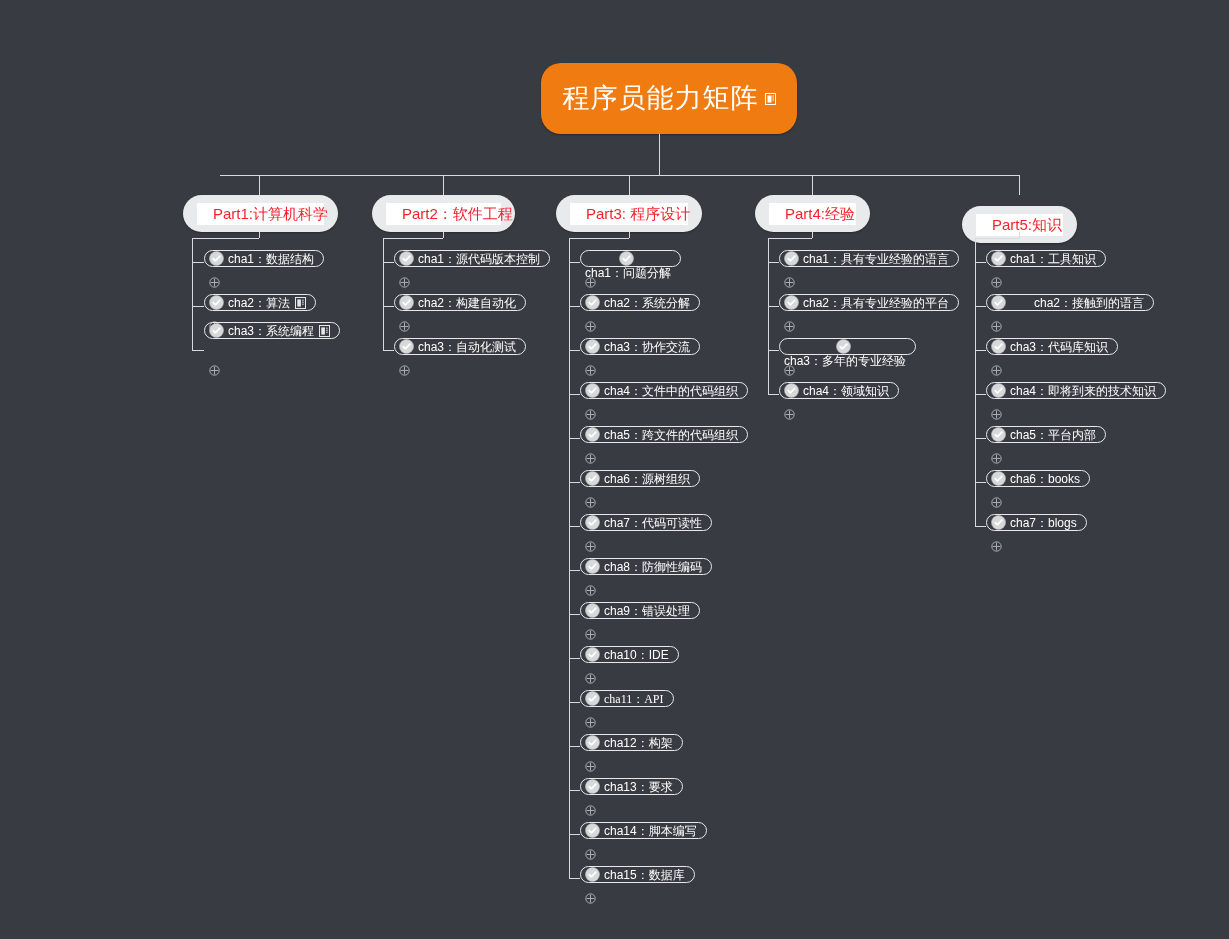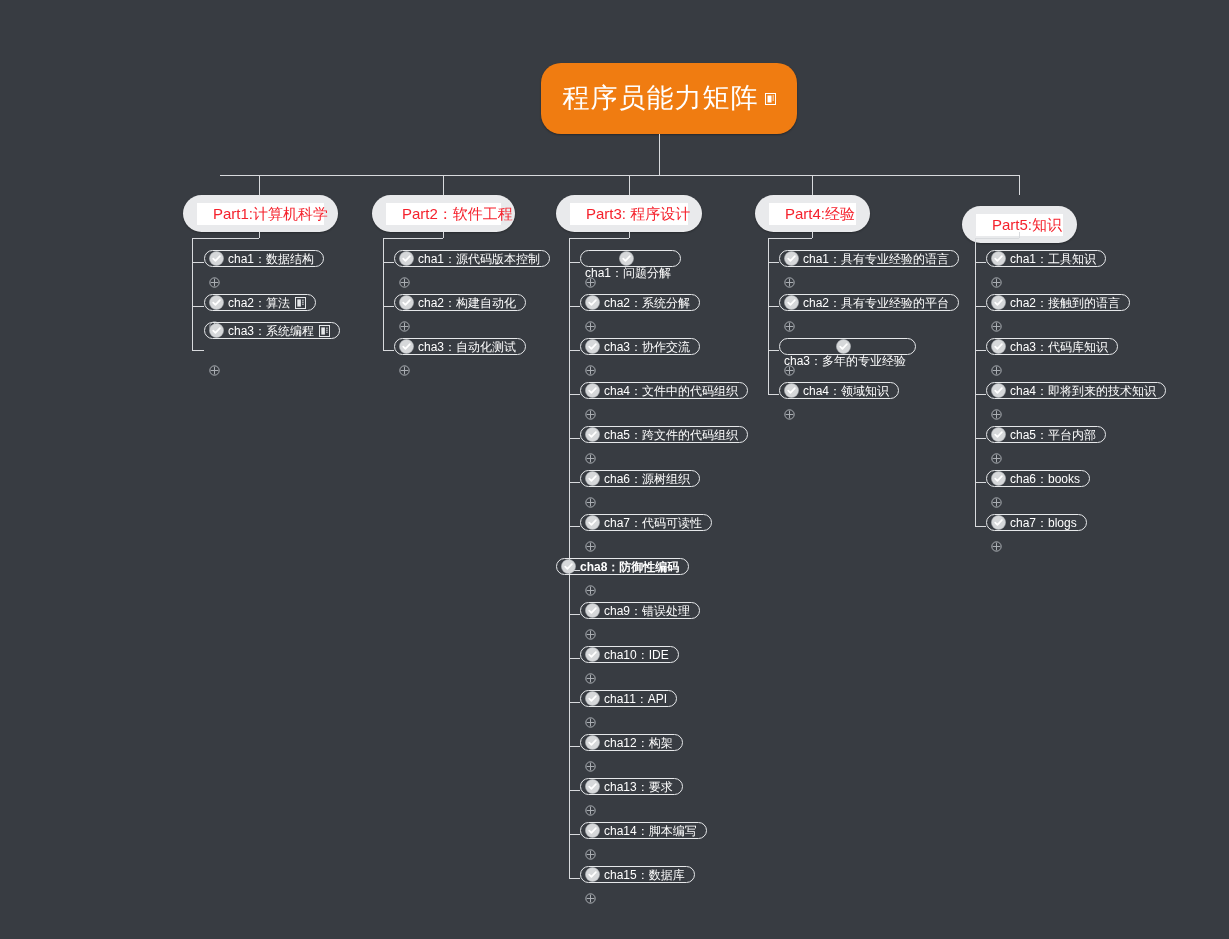--- a/index.html
+++ b/index.html
@@ -375,21 +375,21 @@
         <span class="child-label">cha7：代码可读性</span>
       </div>
       <div class="expander" style="left: 585px; top: 541px;">
         <svg width="11" height="11" viewBox="0 0 11 11" xmlns="http://www.w3.org/2000/svg">
           <circle cx="5.5" cy="5.5" r="4.7" fill="none" stroke="#a9adb2" stroke-width="1"></circle>
           <line x1="5.5" y1="1.6" x2="5.5" y2="9.4" stroke="#a9adb2" stroke-width="1"></line>
           <line x1="1.6" y1="5.5" x2="9.4" y2="5.5" stroke="#a9adb2" stroke-width="1"></line>
         </svg>
       </div>
       <div class="line h" style="left: 569px; top: 569.5px; width: 11px;"></div>
-      <div class="child-node" style="left: 556px; top: 558px; font-weight: bold;">
+      <div class="child-node" style="left: 580px; top: 558px;">
         <span class="check-icon"><svg width="15" height="15" viewBox="0 0 15 15" xmlns="http://www.w3.org/2000/svg">
             <circle cx="7.5" cy="7.5" r="7" fill="#d6d8da" stroke="#b9bcbf" stroke-width="0.6"></circle>
             <path d="M4.2 7.6 L6.4 9.9 L10.9 5.1" fill="none" stroke="#ffffff" stroke-width="1.7" stroke-linecap="round" stroke-linejoin="round"></path>
           </svg></span>
         <span class="child-label">cha8：防御性编码</span>
       </div>
       <div class="expander" style="left: 585px; top: 585px;">
         <svg width="11" height="11" viewBox="0 0 11 11" xmlns="http://www.w3.org/2000/svg">
           <circle cx="5.5" cy="5.5" r="4.7" fill="none" stroke="#a9adb2" stroke-width="1"></circle>
           <line x1="5.5" y1="1.6" x2="5.5" y2="9.4" stroke="#a9adb2" stroke-width="1"></line>
@@ -420,21 +420,21 @@
         <span class="child-label">cha10：IDE</span>
       </div>
       <div class="expander" style="left: 585px; top: 673px;">
         <svg width="11" height="11" viewBox="0 0 11 11" xmlns="http://www.w3.org/2000/svg">
           <circle cx="5.5" cy="5.5" r="4.7" fill="none" stroke="#a9adb2" stroke-width="1"></circle>
           <line x1="5.5" y1="1.6" x2="5.5" y2="9.4" stroke="#a9adb2" stroke-width="1"></line>
           <line x1="1.6" y1="5.5" x2="9.4" y2="5.5" stroke="#a9adb2" stroke-width="1"></line>
         </svg>
       </div>
       <div class="line h" style="left: 569px; top: 701.5px; width: 11px;"></div>
-      <div class="child-node" style="left: 580px; top: 690px;">
+      <div class="child-node" style="left: 580px; top: 690px; font-family: Liberation Serif, serif;">
         <span class="check-icon"><svg width="15" height="15" viewBox="0 0 15 15" xmlns="http://www.w3.org/2000/svg">
             <circle cx="7.5" cy="7.5" r="7" fill="#d6d8da" stroke="#b9bcbf" stroke-width="0.6"></circle>
             <path d="M4.2 7.6 L6.4 9.9 L10.9 5.1" fill="none" stroke="#ffffff" stroke-width="1.7" stroke-linecap="round" stroke-linejoin="round"></path>
           </svg></span>
         <span class="child-label">cha11：API</span>
       </div>
       <div class="expander" style="left: 585px; top: 717px;">
         <svg width="11" height="11" viewBox="0 0 11 11" xmlns="http://www.w3.org/2000/svg">
           <circle cx="5.5" cy="5.5" r="4.7" fill="none" stroke="#a9adb2" stroke-width="1"></circle>
           <line x1="5.5" y1="1.6" x2="5.5" y2="9.4" stroke="#a9adb2" stroke-width="1"></line>
@@ -584,21 +584,21 @@
         <span class="child-label">cha1：工具知识</span>
       </div>
       <div class="expander" style="left: 991px; top: 277px;">
         <svg width="11" height="11" viewBox="0 0 11 11" xmlns="http://www.w3.org/2000/svg">
           <circle cx="5.5" cy="5.5" r="4.7" fill="none" stroke="#a9adb2" stroke-width="1"></circle>
           <line x1="5.5" y1="1.6" x2="5.5" y2="9.4" stroke="#a9adb2" stroke-width="1"></line>
           <line x1="1.6" y1="5.5" x2="9.4" y2="5.5" stroke="#a9adb2" stroke-width="1"></line>
         </svg>
       </div>
       <div class="line h" style="left: 975px; top: 305.5px; width: 11px;"></div>
-      <div class="child-node" style="left: 986px; top: 294px;">
+      <div class="child-node" style="left: 986px; top: 294px; gap: 24px;">
         <span class="check-icon"><svg width="15" height="15" viewBox="0 0 15 15" xmlns="http://www.w3.org/2000/svg">
             <circle cx="7.5" cy="7.5" r="7" fill="#d6d8da" stroke="#b9bcbf" stroke-width="0.6"></circle>
             <path d="M4.2 7.6 L6.4 9.9 L10.9 5.1" fill="none" stroke="#ffffff" stroke-width="1.7" stroke-linecap="round" stroke-linejoin="round"></path>
           </svg></span>
         <span class="child-label">cha2：接触到的语言</span>
       </div>
       <div class="expander" style="left: 991px; top: 321px;">
         <svg width="11" height="11" viewBox="0 0 11 11" xmlns="http://www.w3.org/2000/svg">
           <circle cx="5.5" cy="5.5" r="4.7" fill="none" stroke="#a9adb2" stroke-width="1"></circle>
           <line x1="5.5" y1="1.6" x2="5.5" y2="9.4" stroke="#a9adb2" stroke-width="1"></line>

